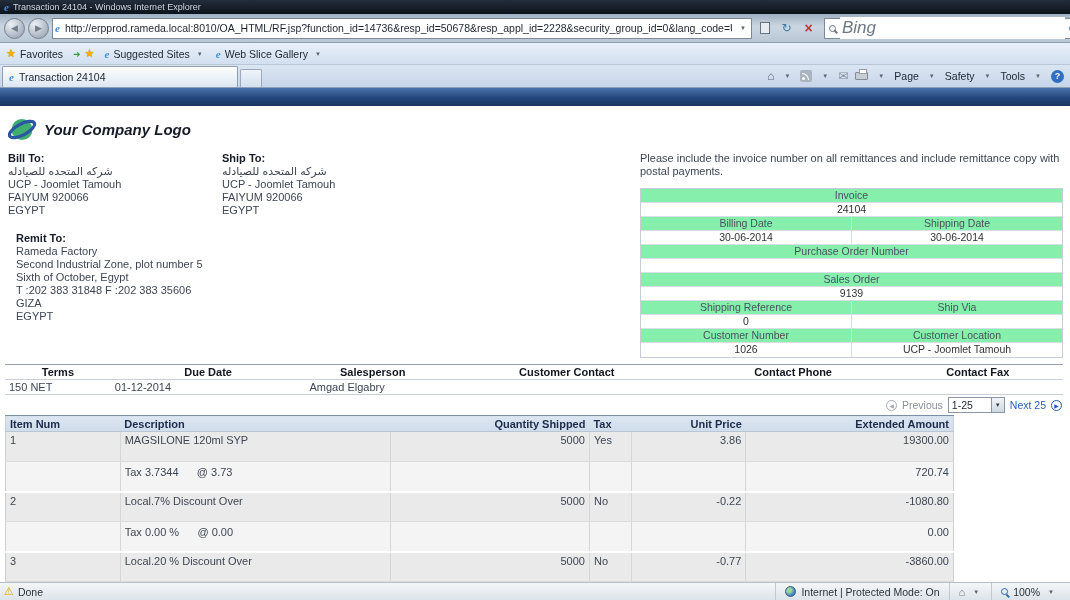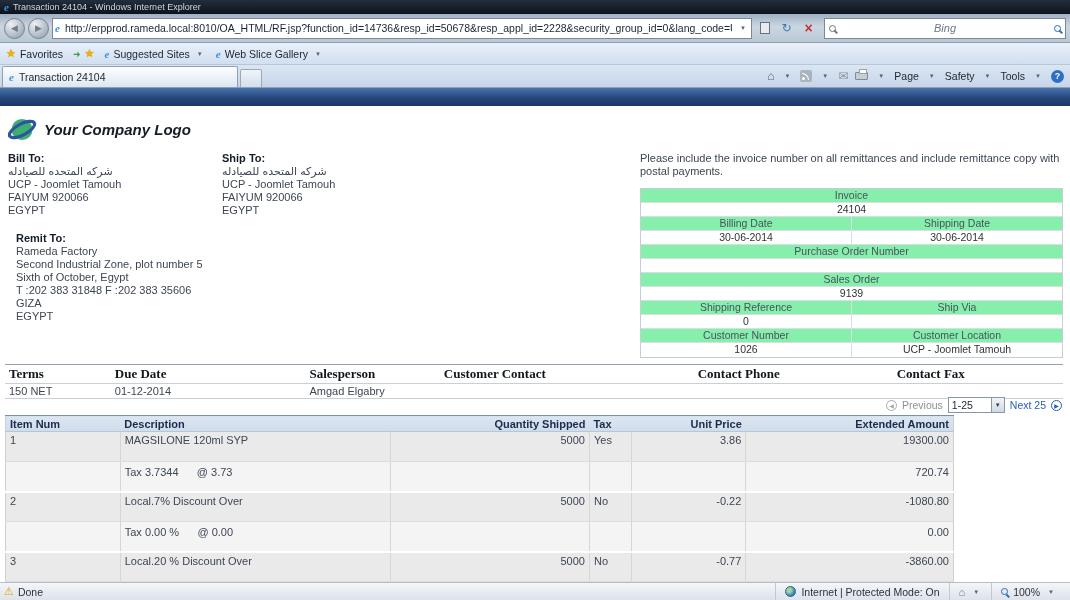--- a/index.html
+++ b/index.html
@@ -25,21 +25,21 @@
     display:flex;align-items:center;padding:0 2px;gap:3px;}
   .urlbox input{flex:1;border:none;outline:none;font-family:inherit;font-size:10.5px;
     color:#1d2430;background:transparent;min-width:0;}
   .dd{font-size:6px;color:#5a6472;padding:0 3px;align-self:stretch;display:flex;align-items:center;}
   .tbtn{height:21px;min-width:19px;display:flex;align-items:center;justify-content:center;
     font-size:12px;color:#3a7ca8;}
   .tbtn.stop{color:#c23434;font-weight:bold;font-size:14px;}
   .compat-rect{width:10px;height:12px;border:1px solid #66727e;background:#e8ecf0;display:inline-block;}
   .searchbox{flex:1;height:21px;background:#fff;border:1px solid #7c8896;margin-left:3px;
     display:flex;align-items:center;padding:0 4px;gap:4px;}
-  .searchbox input{flex:1;border:none;outline:none;font-family:inherit;font-size:11px;min-width:0;text-align:center;}
+  .searchbox input{flex:1;border:none;outline:none;font-family:inherit;font-size:17px;min-width:0;}
   .searchbox input::placeholder{color:#6e7884;font-style:italic;}
   .mag{width:7px;height:7px;border:1.5px solid #6c7680;border-radius:50%;
     position:relative;display:inline-block;flex:0 0 auto;}
   .mag::after{content:'';position:absolute;width:4px;height:1.5px;background:#6c7680;
     transform:rotate(45deg);right:-3px;bottom:-2px;}
   .mag.blue{border-color:#2a6db5;}.mag.blue::after{background:#2a6db5;}
 
   
   .favbar{height:22px;background:linear-gradient(180deg,#e8f0fa,#d2dff0);
     display:flex;align-items:center;padding:0 6px;gap:10px;border-bottom:1px solid #b9c6d6;}
@@ -90,22 +90,22 @@
   .inforow{display:flex;height:14px;line-height:13px;border-bottom:1px solid #d8dee6;
     text-align:center;font-size:10.5px;}
   .inforow:last-child{border-bottom:none;}
   .inforow.header{background:#86efac;color:#49525f;}
   .inforow.value{background:#fff;color:#333;}
   .infocell{flex:1;overflow:hidden;white-space:nowrap;}
   .infocell + .infocell{border-left:1px solid #d8dee6;}
 
   table{border-collapse:collapse;table-layout:fixed;width:100%;}
   .termstable{position:absolute;left:5px;right:7px;top:258px;width:1058px;}
-  .termstable th{font-size:13px;font-weight:bold;color:#11161f;text-align:left;
-    padding:1px 4px;border-top:1px solid #98a2ae;border-bottom:1px solid #c9cfd7;font-family:Liberation Serif, serif;}
+  .termstable th{font-size:11px;font-weight:bold;color:#11161f;text-align:center;
+    padding:1px 4px;border-top:1px solid #98a2ae;border-bottom:1px solid #c9cfd7;}
   .termstable td{font-size:11px;color:#3e4654;padding:1px 4px;border-bottom:1px solid #c9cfd7;}
 
   .pagination{position:absolute;right:8px;top:291px;display:flex;align-items:center;
     gap:5px;font-size:10.5px;}
   .pgcirc{width:11px;height:11px;border-radius:50%;border:1px solid #a6adb5;color:#a6adb5;
     display:inline-flex;align-items:center;justify-content:center;font-size:6px;}
   .pgcirc.next{border-color:#2a5db0;color:#2a5db0;}
   .pgprev{color:#8a9096;}
   .pgnext{color:#2a5db0;}
   .fakesel{border:1px solid #8a96a4;background:#fff;height:16px;display:inline-flex;

